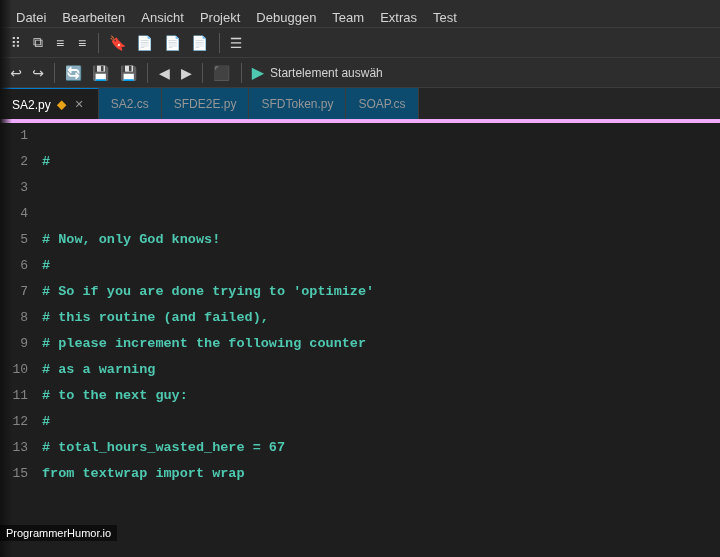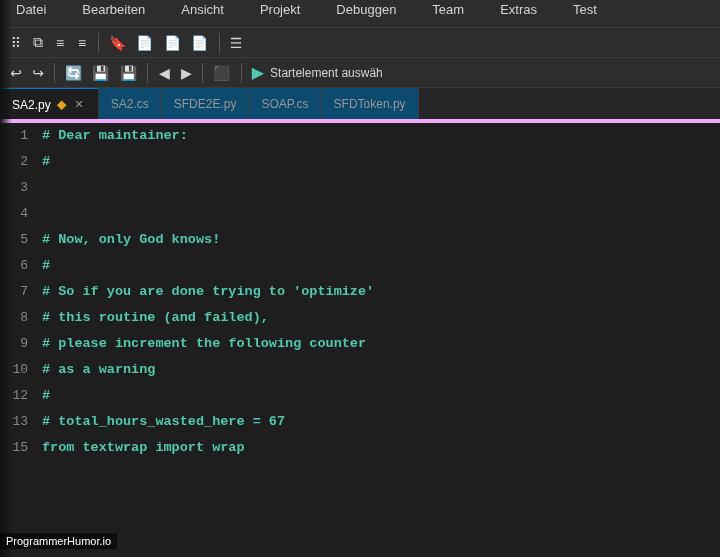--- a/index.html
+++ b/index.html
@@ -8,25 +8,24 @@
       height: 557px;
       background: #1e1e1e;
       font-family: 'Courier New', Courier, monospace;
       overflow: hidden;
     }
 
     
     .menubar {
       background: #2d2d2d;
       display: flex;
-      align-items: flex-start;
+      align-items: flex-end;
       height: 28px;
       padding: 0 8px;
       border-bottom: 1px solid #3c3c3c;
-      gap: 20px;
     }
     .menu-item {
       color: #d4d4d4;
       font-family: 'Segoe UI', Arial, sans-serif;
       font-size: 13px;
       padding: 2px 8px;
       cursor: pointer;
       white-space: nowrap;
     }
 
@@ -136,21 +135,21 @@
     .line-content {
       color: #4ec9b0;
       font-size: 13.5px;
       font-weight: bold;
       white-space: pre;
     }
 
     
     .watermark {
       position: fixed;
-      bottom: 8px;
+      bottom: 16px;
       left: 0;
       background: rgba(0,0,0,0.55);
       color: #fff;
       font-family: Arial, sans-serif;
       font-size: 11px;
       padding: 2px 6px;
     }
 
     
     .left-edge {
@@ -216,31 +215,30 @@
     <span class="tab-modified">⬥</span>
     <span class="tab-close">✕</span>
   </div>
   <div class="tab">
     <span>SA2.cs</span>
   </div>
   <div class="tab">
     <span>SFDE2E.py</span>
   </div>
   <div class="tab">
+    <span>SFDToken.py</span>
+  </div>
+  <div class="tab">
     <span>SOAP.cs</span>
-  </div>
-  <div class="tab">
-    <span>SFDToken.py</span>
   </div>
 </div>
 
 <div class="code-area" id="code-area">
 <div class="code-line">
       <span class="line-number">1</span>
-      <span class="line-content"># Dear maintainer:</span>
     </div>
     <div class="code-line">
       <span class="line-number">2</span>
       <span class="line-content">#</span>
     </div>
     <div class="code-line">
       <span class="line-number">3</span>
     </div>
     <div class="code-line">
       <span class="line-number">4</span>
@@ -263,20 +261,24 @@
     </div>
     <div class="code-line">
       <span class="line-number">9</span>
       <span class="line-content"># please increment the following counter</span>
     </div>
     <div class="code-line">
       <span class="line-number">10</span>
       <span class="line-content"># as a warning</span>
     </div>
     <div class="code-line">
+      <span class="line-number">11</span>
+      <span class="line-content"># to the next guy:</span>
+    </div>
+    <div class="code-line">
       <span class="line-number">12</span>
       <span class="line-content">#</span>
     </div>
     <div class="code-line">
       <span class="line-number">13</span>
       <span class="line-content"># total_hours_wasted_here = 67</span>
     </div>
     <div class="code-line">
       <span class="line-number">15</span>
       <span class="line-content">from textwrap import wrap</span>

